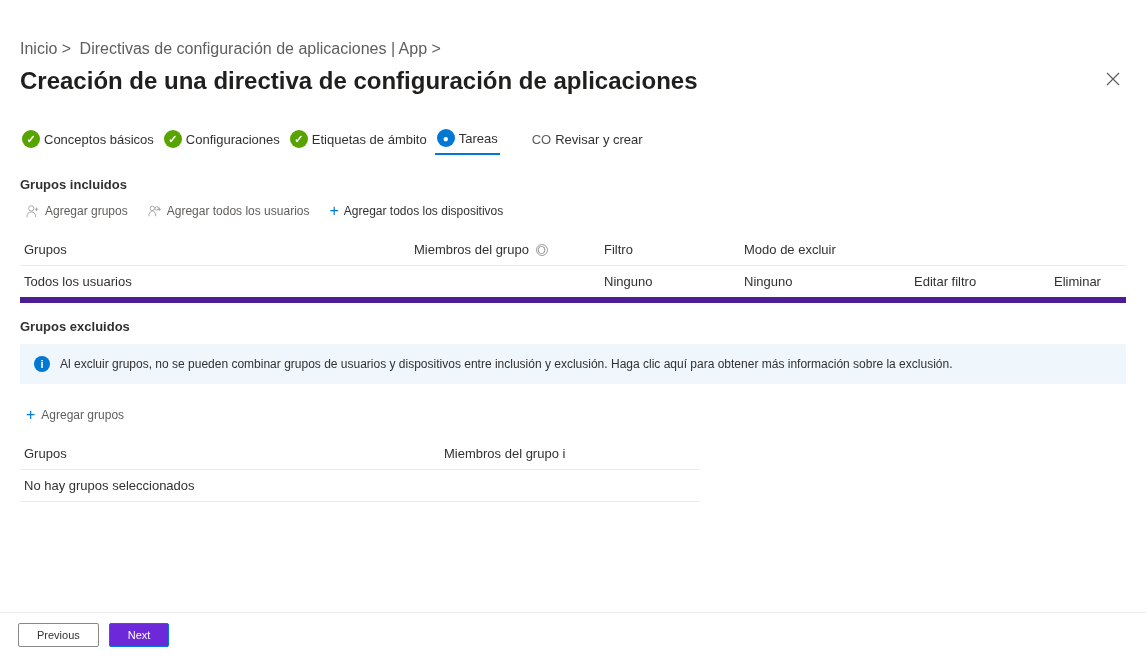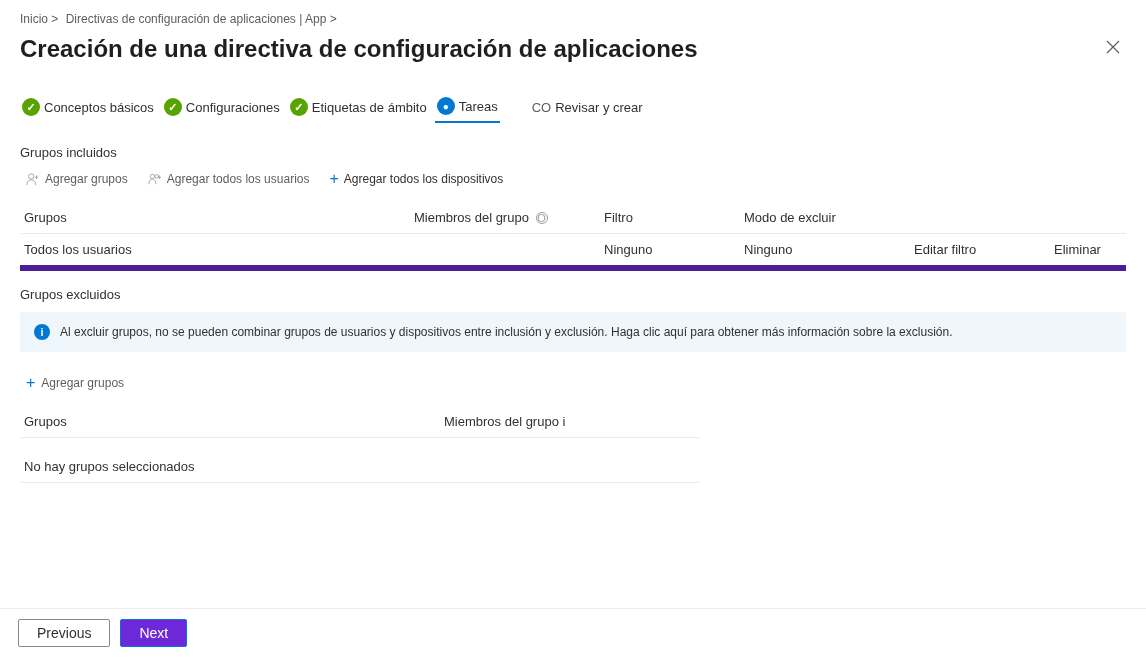--- a/index.html
+++ b/index.html
@@ -1,31 +1,31 @@
 <!DOCTYPE html>
 <html><head>
   <meta charset="utf-8">
   <style>
     * { box-sizing: border-box; margin: 0; padding: 0; }
     body { font-family: "Segoe UI", Arial, sans-serif; font-size: 13px; color: #323130; background: #fff; width: 1146px; height: 657px; position: relative; }
     .container { padding: 12px 20px 0 20px; }
-    .breadcrumb { font-size: 12px; color: #605e5c; margin-bottom: 6px; }
+    .breadcrumb { font-size: 16px; color: #605e5c; margin-bottom: 6px; margin-top: 28px; }
     .breadcrumb span { margin-right: 4px; }
     .header-row { display: flex; align-items: center; justify-content: space-between; margin-bottom: 28px; margin-top: 8px; }
     .page-title { font-size: 24px; font-weight: 600; color: #201f1e; }
     .close-btn { cursor: pointer; padding: 6px; color: #605e5c; }
 
     .stepper { display: flex; align-items: center; gap: 6px; margin-bottom: 22px; }
     .step { display: flex; align-items: center; gap: 4px; font-size: 13px; color: #323130; padding: 6px 2px; position: relative; cursor: pointer; }
     .step-circle { width: 18px; height: 18px; border-radius: 50%; display: inline-flex; align-items: center; justify-content: center; flex-shrink: 0; }
     .step-circle.done { background: #57a300; color: #fff; font-size: 11px; font-weight: bold; }
     .step-circle.current { background: #0078d4; color: #fff; font-size: 10px; font-weight: 600; }
     .step.current-step { border-bottom: 2px solid #0078d4; }
 
-    .section-heading { font-size: 13px; color: #323130; margin: 10px 0 10px 0; font-weight: 400; }
+    .section-heading { font-size: 13px; color: #323130; margin: 10px 0 10px 0; font-weight: 700; }
 
     .action-row { display: flex; align-items: center; gap: 20px; margin-bottom: 14px; padding-left: 6px; }
     .action-link { display: flex; align-items: center; gap: 5px; color: #605e5c; font-size: 12px; cursor: pointer; }
     .action-link.active { color: #323130; }
     .plus-icon { color: #0078d4; font-size: 16px; font-weight: 300; }
 
     .table { width: 100%; }
     .thead, .trow { display: grid; grid-template-columns: 390px 190px 140px 170px 140px 80px; align-items: center; padding: 8px 4px; font-size: 13px; }
     .thead { border-bottom: 1px solid #edebe9; color: #323130; }
     .trow { border-bottom: 6px solid #4c1d95; }
@@ -35,24 +35,24 @@
     .excluded-section { margin-top: 16px; }
 
     .info-banner { background: #eff6fc; border: 0; padding: 12px 14px; display: flex; align-items: center; gap: 10px; font-size: 12px; color: #323130; margin: 10px 0 22px 0; }
     .info-banner .info-icon { width: 16px; height: 16px; border-radius: 50%; background: #0078d4; color: #fff; display: inline-flex; align-items: center; justify-content: center; font-size: 11px; font-weight: 600; flex-shrink:0; }
 
     .add-groups-excl { display: flex; align-items: center; gap: 6px; color: #605e5c; font-size: 12px; cursor: pointer; margin-bottom: 14px; padding-left: 6px; }
 
     .table2 { width: 680px; }
     .thead2, .trow2 { display: grid; grid-template-columns: 420px 260px; padding: 8px 4px; font-size: 13px; }
     .thead2 { border-bottom: 1px solid #edebe9; }
-    .trow2 { border-bottom: 1px solid #edebe9; margin-top: 13px; }
+    .trow2 { border-bottom: 1px solid #edebe9; }
 
     .footer { position: absolute; bottom: 0; left: 0; right: 0; border-top: 1px solid #edebe9; padding: 10px 18px; display: flex; gap: 10px; background:#fff; }
-    .btn { font-size: 14px; padding: 5px 18px; border-radius: 2px; cursor: pointer; }
+    .btn { font-size: 11px; padding: 5px 18px; border-radius: 2px; cursor: pointer; }
     .btn-secondary { background: #fff; border: 1px solid #8a8886; color: #323130; }
     .btn-primary { background: #6d28d9; border: 1px solid #0078d4; color: #fff; }
 
     svg.person { width:14px; height:14px; vertical-align:middle; }
   </style>
 </head>
 <body>
 
 <div class="container">
   <div class="breadcrumb">

